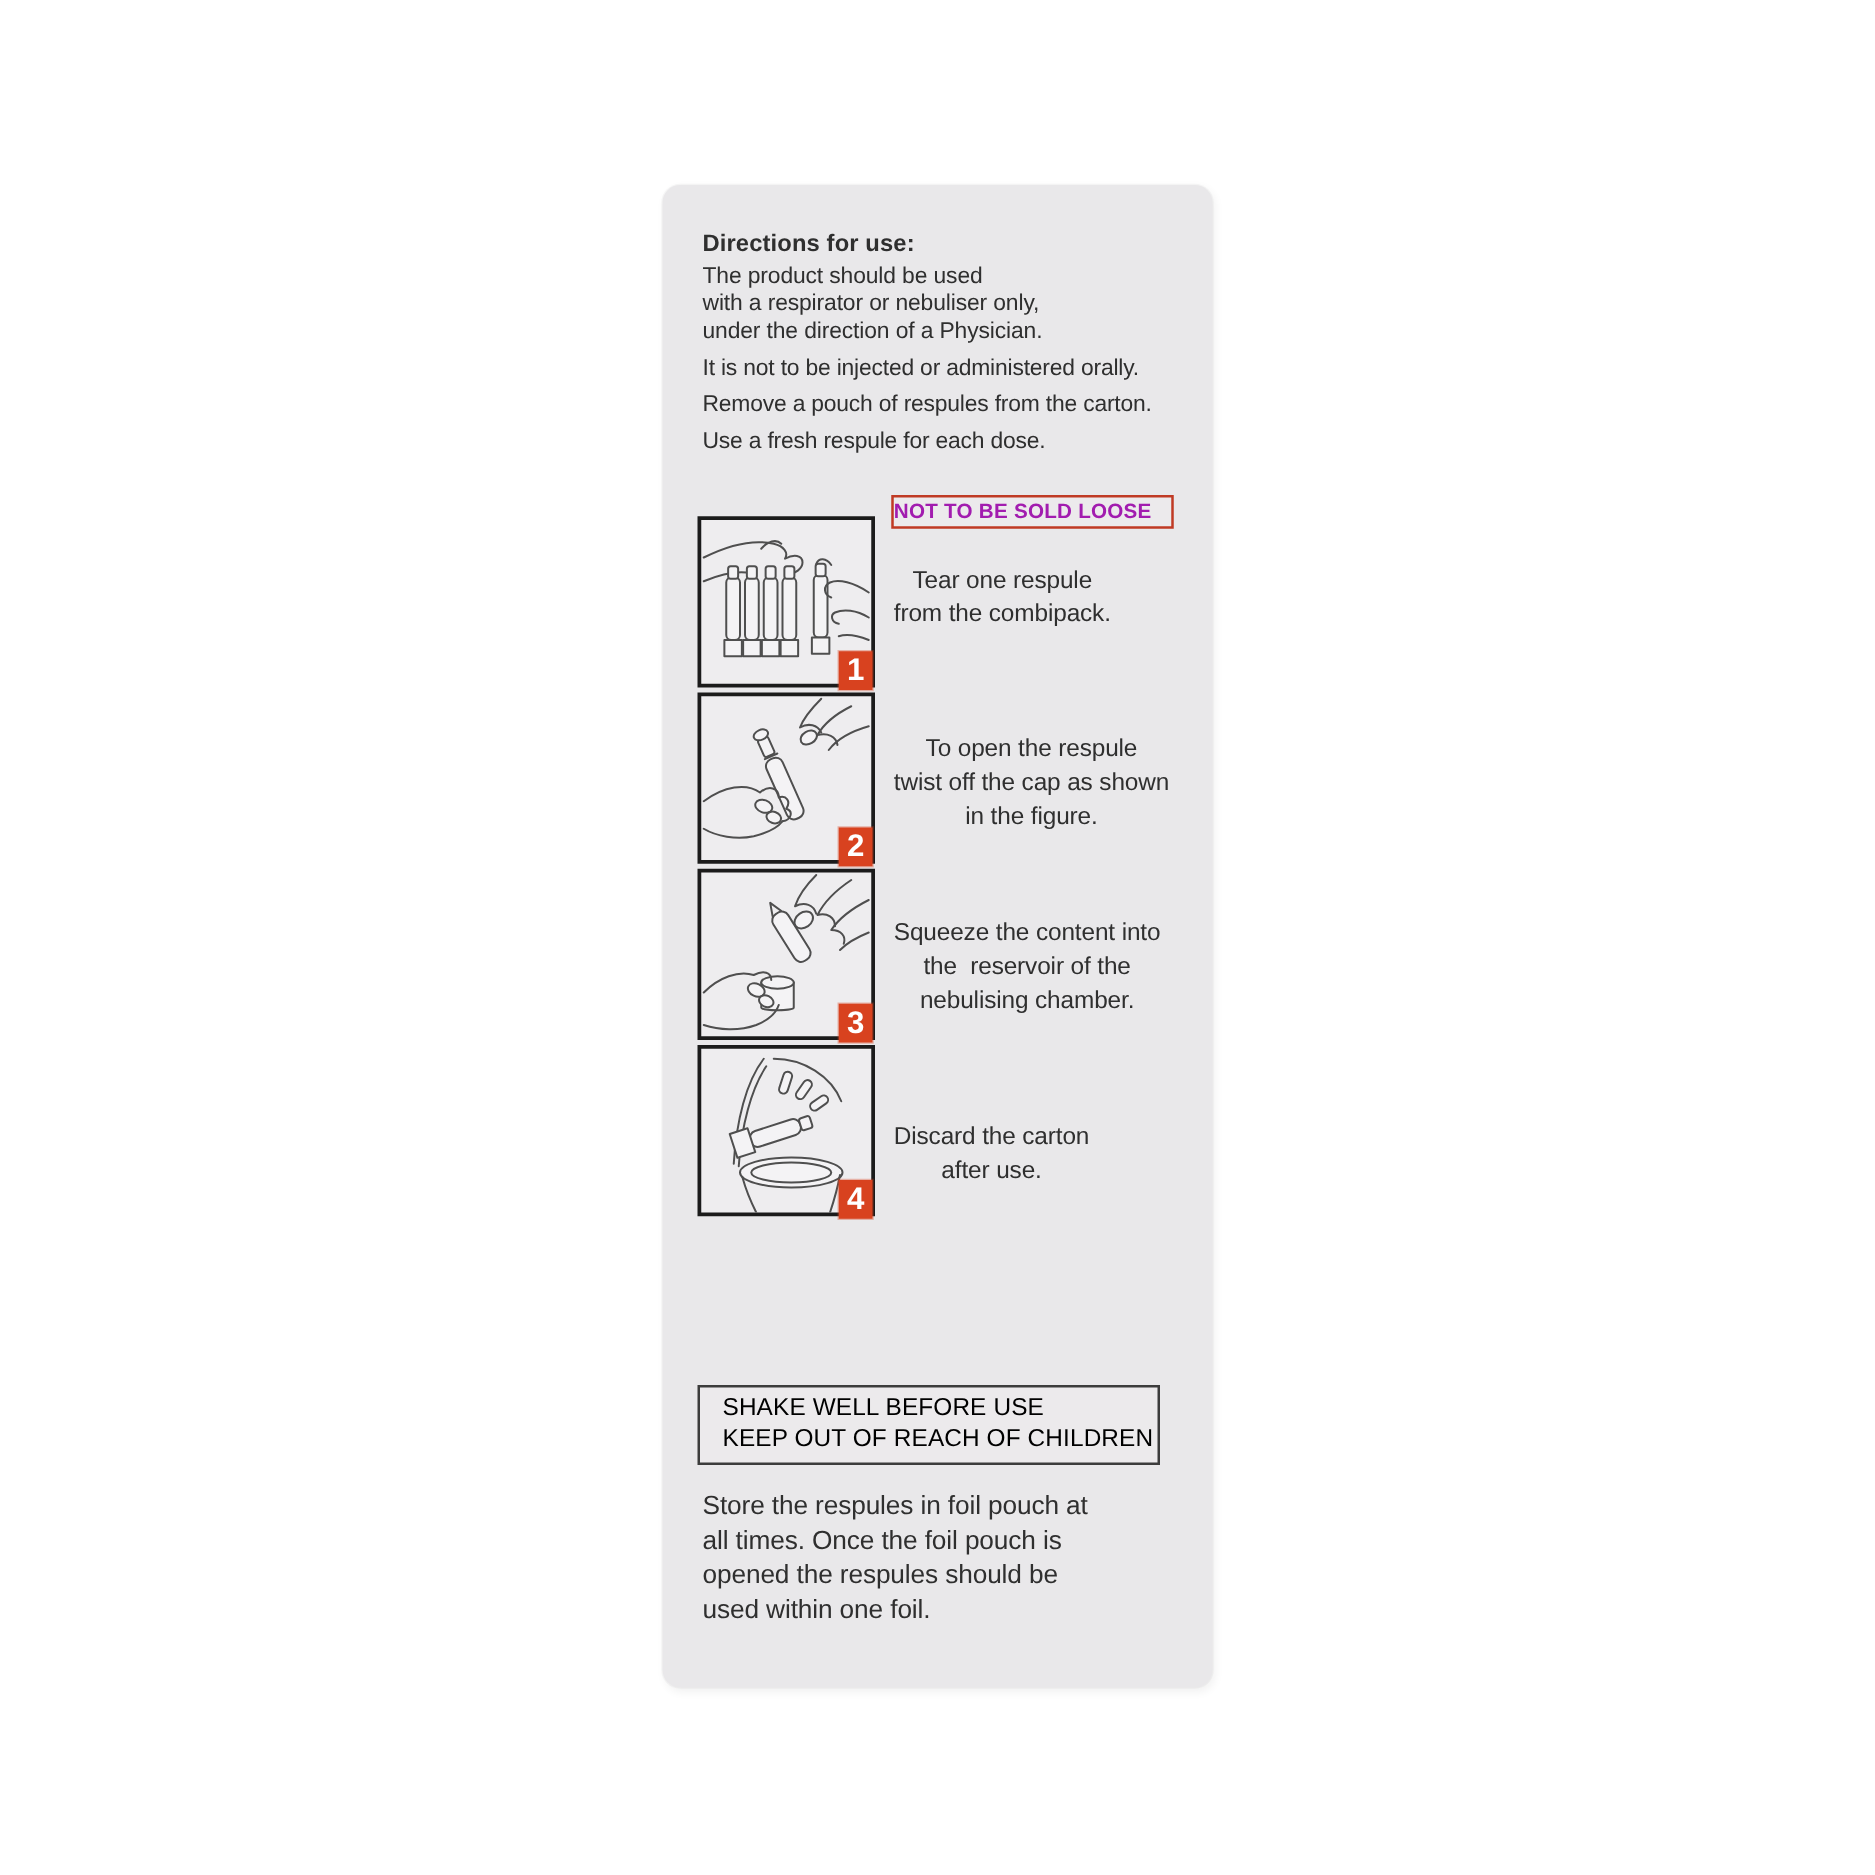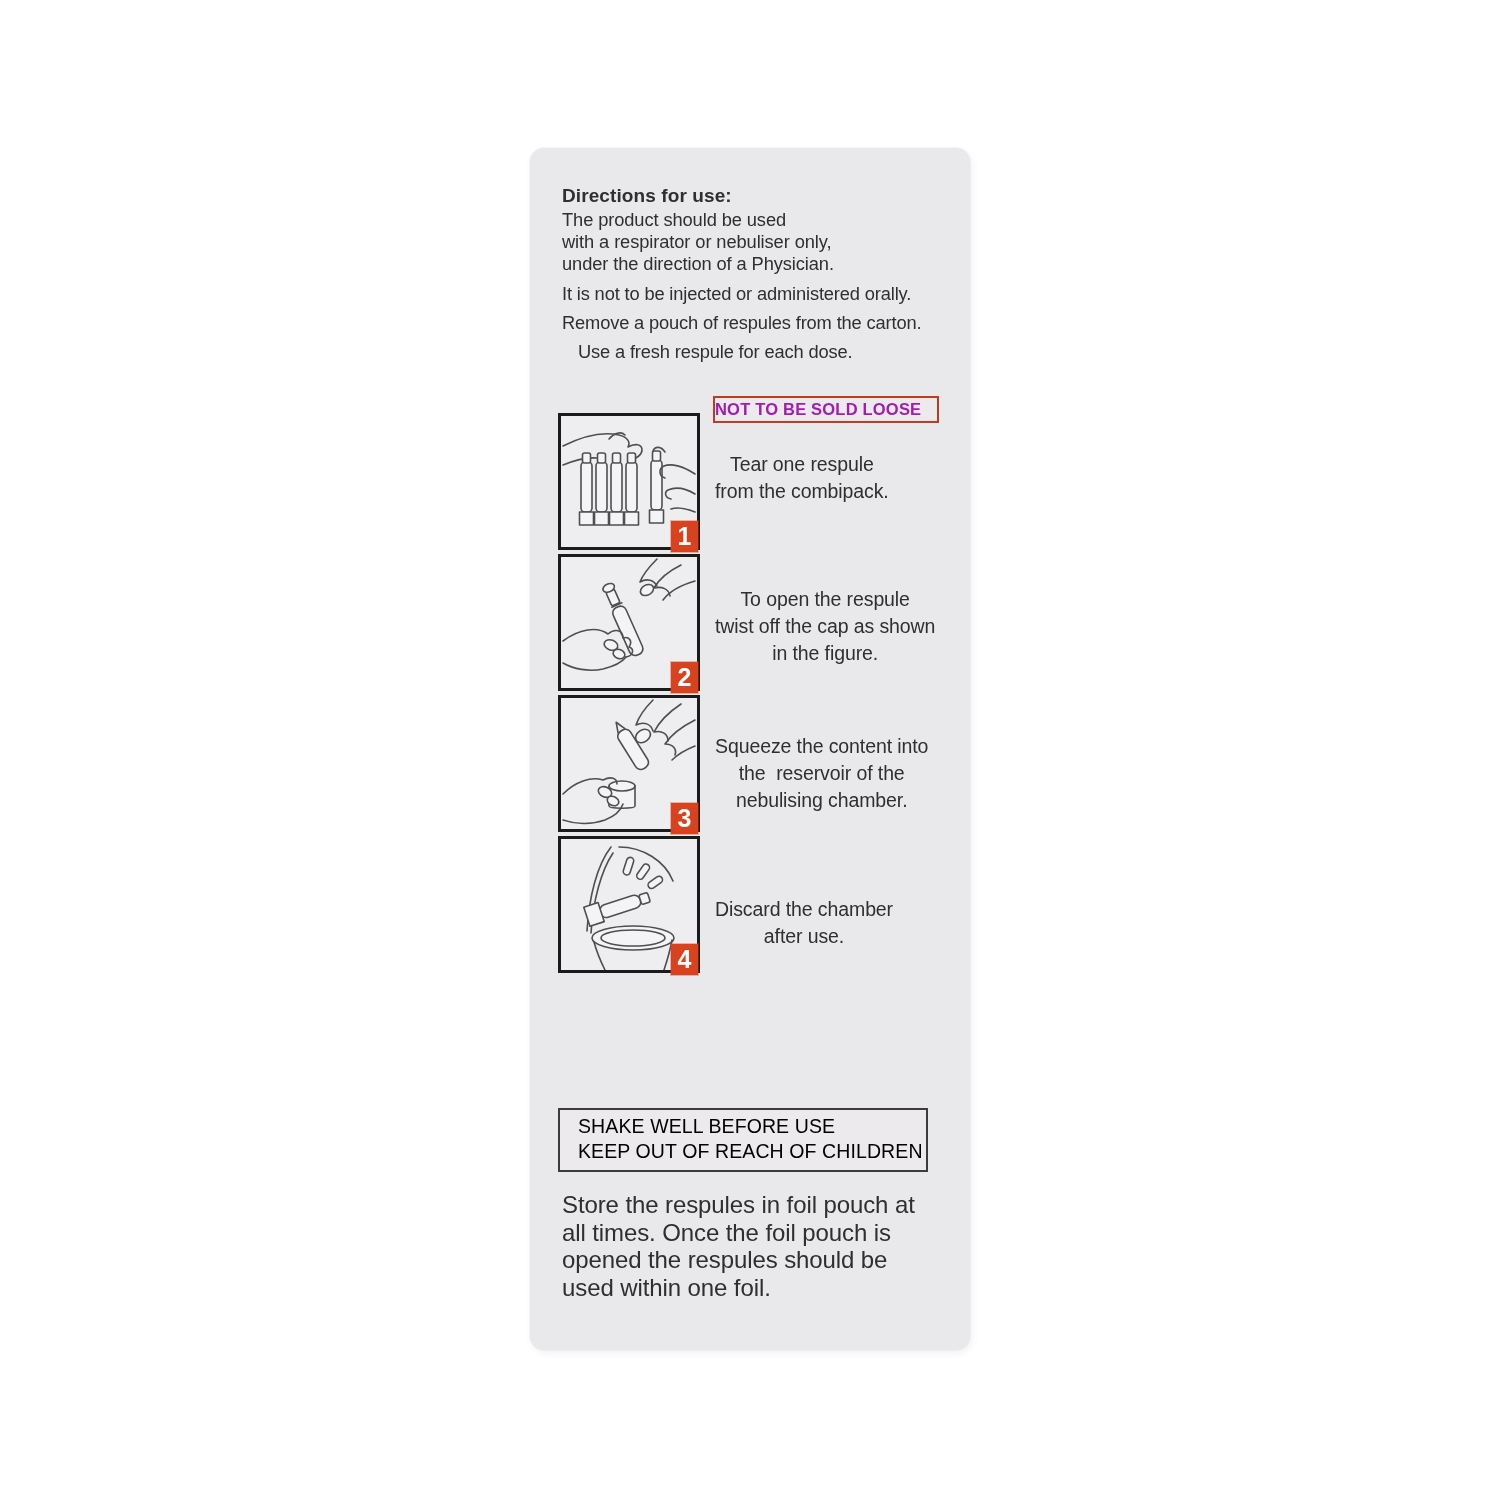--- a/index.html
+++ b/index.html
@@ -21,21 +21,21 @@
 
   
   .directions-heading {
     position: absolute; left: 32px; top: 37px;
     font-size: 19px; font-weight: bold; letter-spacing: 0.1px;
   }
   .intro { position: absolute; left: 32px; top: 61px; font-size: 18.3px; line-height: 22px; letter-spacing: -0.1px; }
   .note-line { position: absolute; left: 32px; font-size: 18.3px; letter-spacing: -0.15px; white-space: pre; }
   .note-1 { top: 135px; }
   .note-2 { top: 164px; }
-  .note-3 { top: 193px; margin-left: 16px; }
+  .note-3 { top: 193px; }
 
   
   .warning-box {
     position: absolute; left: 183px; top: 248px;
     width: 222px; height: 23px;
     border: 2px solid #c03a24;
     display: flex; align-items: center; justify-content: flex-start;
     color: #a21caf; font-weight: bold; font-size: 16.5px; letter-spacing: 0.2px;
     background: #eceaec;
   }
@@ -72,21 +72,21 @@
     position: absolute; left: 28px; top: 960px;
     width: 348px; height: 56px;
     border: 2px solid #3c3c3c;
     background: #eceaec;
     padding-top: 4px; padding-left: 18px;
     box-sizing: content-box;
     font-size: 19.5px; line-height: 25px; letter-spacing: 0.1px; color: #000000;
   }
 
   
-  .storage { position: absolute; left: 32px; top: 1043px; font-size: 24px; line-height: 27.5px; letter-spacing: -0.1px; }
+  .storage { position: absolute; left: 32px; top: 1043px; font-size: 21px; line-height: 27.5px; letter-spacing: -0.1px; }
 
   .lineart { stroke: #4f4f4f; stroke-width: 1.6; fill: none; stroke-linecap: round; stroke-linejoin: round; }
   .lineart .fillw { fill: #f4f3f5; }
 </style>
 </head>
 <body>
 
 <div class="stage">
   <div class="card">
 
@@ -237,21 +237,21 @@
       <div>To open the respule</div>
       <div>twist off the cap as shown</div>
       <div>in the figure.</div>
     </div>
     <div class="step-text step-text-3">
       <div>Squeeze the content into</div>
       <div>the  reservoir of the</div>
       <div>nebulising chamber.</div>
     </div>
     <div class="step-text step-text-4">
-      <div>Discard the chamber</div>
+      <div>Discard the carton</div>
       <div>after use.</div>
     </div>
 
     <div class="notice-box">
       <div>SHAKE WELL BEFORE USE</div>
       <div>KEEP OUT OF REACH OF CHILDREN</div>
     </div>
 
     <div class="storage">
       <div>Store the respules in foil pouch at</div>

